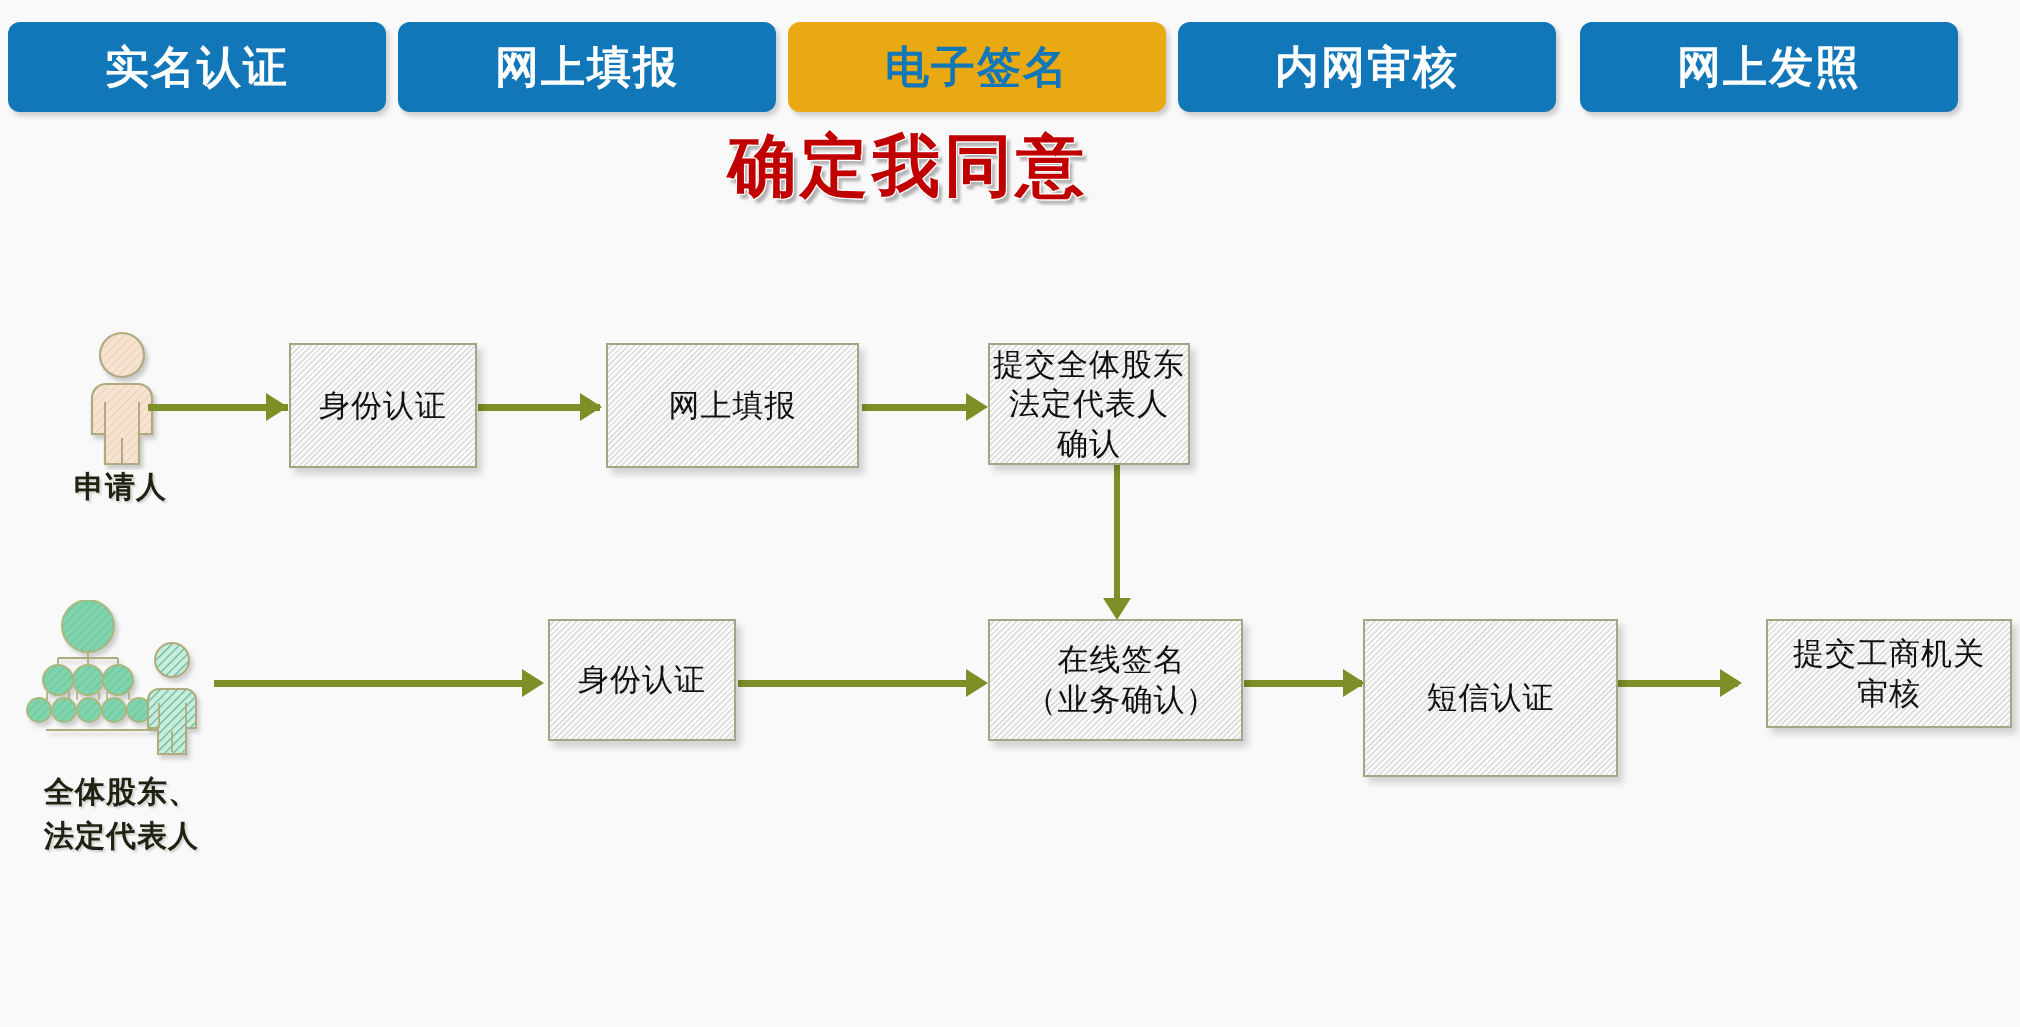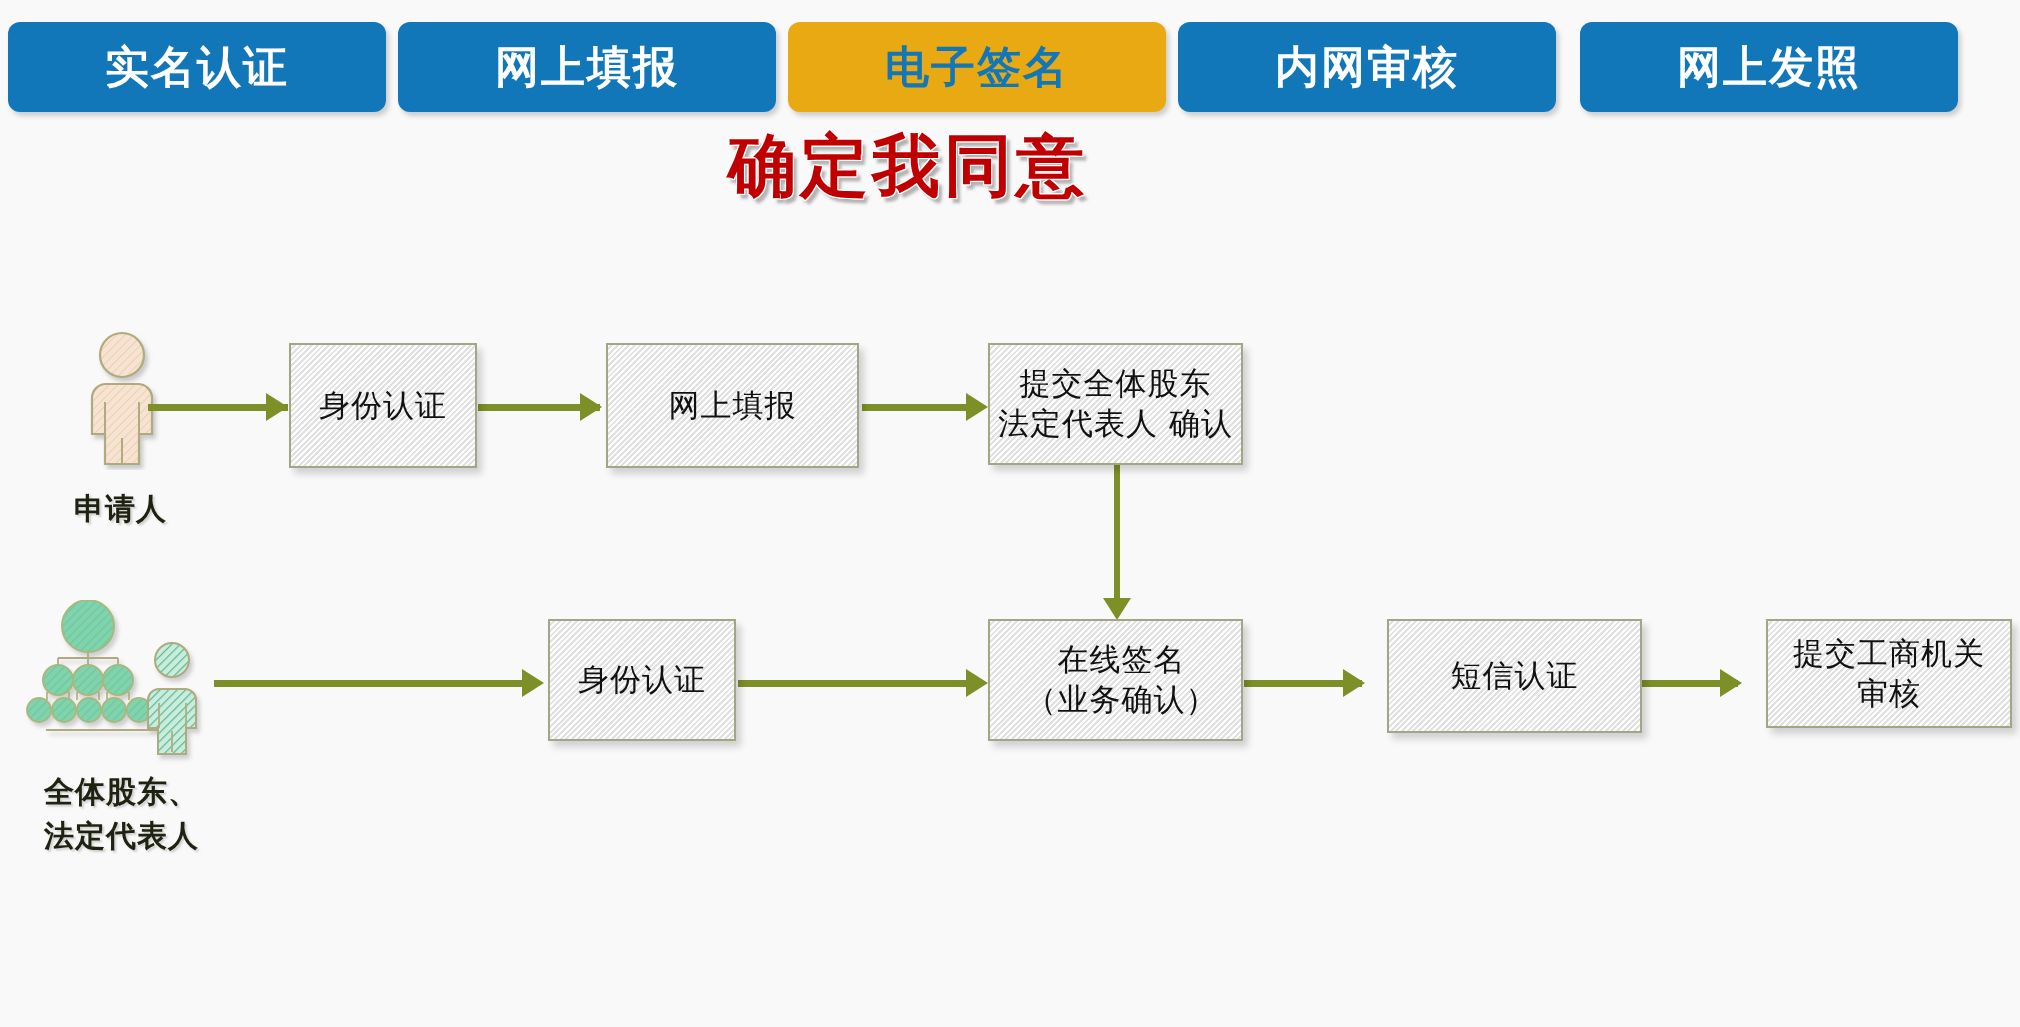--- a/index.html
+++ b/index.html
@@ -178,21 +178,21 @@
       </filter>
     </defs>
     <g filter="url(#shDrop)">
       <circle cx="52" cy="25" r="22" fill="url(#hatchPeach)" stroke="#b0ab7e" stroke-width="2.2"></circle>
       <path d="M22,68 a14,14 0 0 1 14,-14 h32 a14,14 0 0 1 14,14 v36 h-13 v30 h-34 v-30 h-13 z" fill="url(#hatchPeach)" stroke="#b0ab7e" stroke-width="2.2"></path>
       <line x1="35" y1="104" x2="35" y2="72" stroke="#b0ab7e" stroke-width="2"></line>
       <line x1="69" y1="104" x2="69" y2="72" stroke="#b0ab7e" stroke-width="2"></line>
       <line x1="52" y1="134" x2="52" y2="108" stroke="#b0ab7e" stroke-width="2"></line>
     </g>
   </svg>
-  <div class="actor-label" style="left:74px; top:487px;">申请人</div>
+  <div class="actor-label" style="left:74px; top:465px;">申请人</div>
 
   <svg class="actor-icon" style="left:20px; top:600px;" width="210" height="170" viewBox="0 0 210 170">
     <defs>
       <pattern id="hatchTeal" width="6" height="6" patternTransform="rotate(45)" patternUnits="userSpaceOnUse">
         <rect width="6" height="6" fill="#c9ecdc"></rect>
         <line x1="0" y1="0" x2="0" y2="6" stroke="#5cb894" stroke-width="2.4"></line>
       </pattern>
       <pattern id="hatchTealSolid" width="6" height="6" patternTransform="rotate(45)" patternUnits="userSpaceOnUse">
         <rect width="6" height="6" fill="#7fd3ad"></rect>
         <line x1="0" y1="0" x2="0" y2="6" stroke="#6fc79f" stroke-width="2.4"></line>
@@ -265,26 +265,26 @@
   <div class="arrow-line" style="left:1244px; top:680px; width:118px; height:7px;"></div>
   <div class="arrow-head-r" style="left:1343px; top:669px;"></div>
 
   <div class="arrow-line" style="left:1618px; top:680px; width:120px; height:7px;"></div>
   <div class="arrow-head-r" style="left:1720px; top:669px;"></div>
 
   <div class="pbox" style="left:289px; top:343px; width:188px; height:125px;">身份认证</div>
 
   <div class="pbox" style="left:606px; top:343px; width:253px; height:125px;">网上填报</div>
 
-  <div class="pbox" style="left:988px; top:343px; width:255px; height:122px;">提交全体股东
+  <div class="pbox" style="left:988px; top:343px; width:202px; height:122px;">提交全体股东
 法定代表人 确认</div>
 
   <div class="pbox" style="left:548px; top:619px; width:188px; height:122px;">身份认证</div>
 
   <div class="pbox" style="left:988px; top:619px; width:255px; height:122px;padding-left:12px;">在线签名
 （业务确认）</div>
 
-  <div class="pbox" style="left:1363px; top:619px; width:255px; height:114px;margin-left:24px;">短信认证</div>
+  <div class="pbox" style="left:1363px; top:619px; width:255px; height:158px;">短信认证</div>
 
   <div class="pbox" style="left:1766px; top:619px; width:246px; height:109px;">提交工商机关
 审核</div>
 
 </div>
 
 </body></html>

